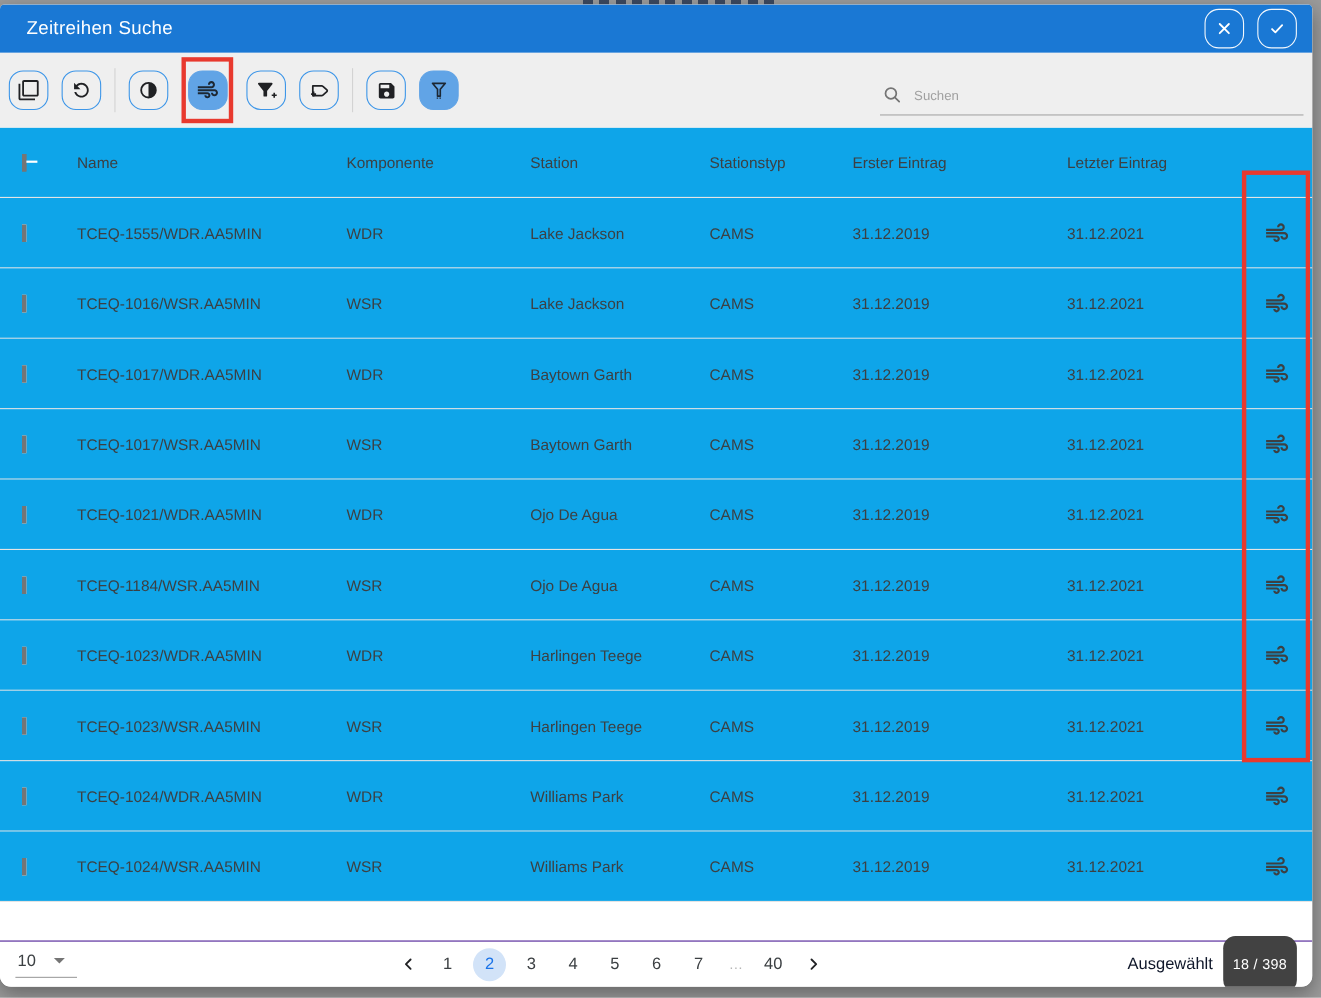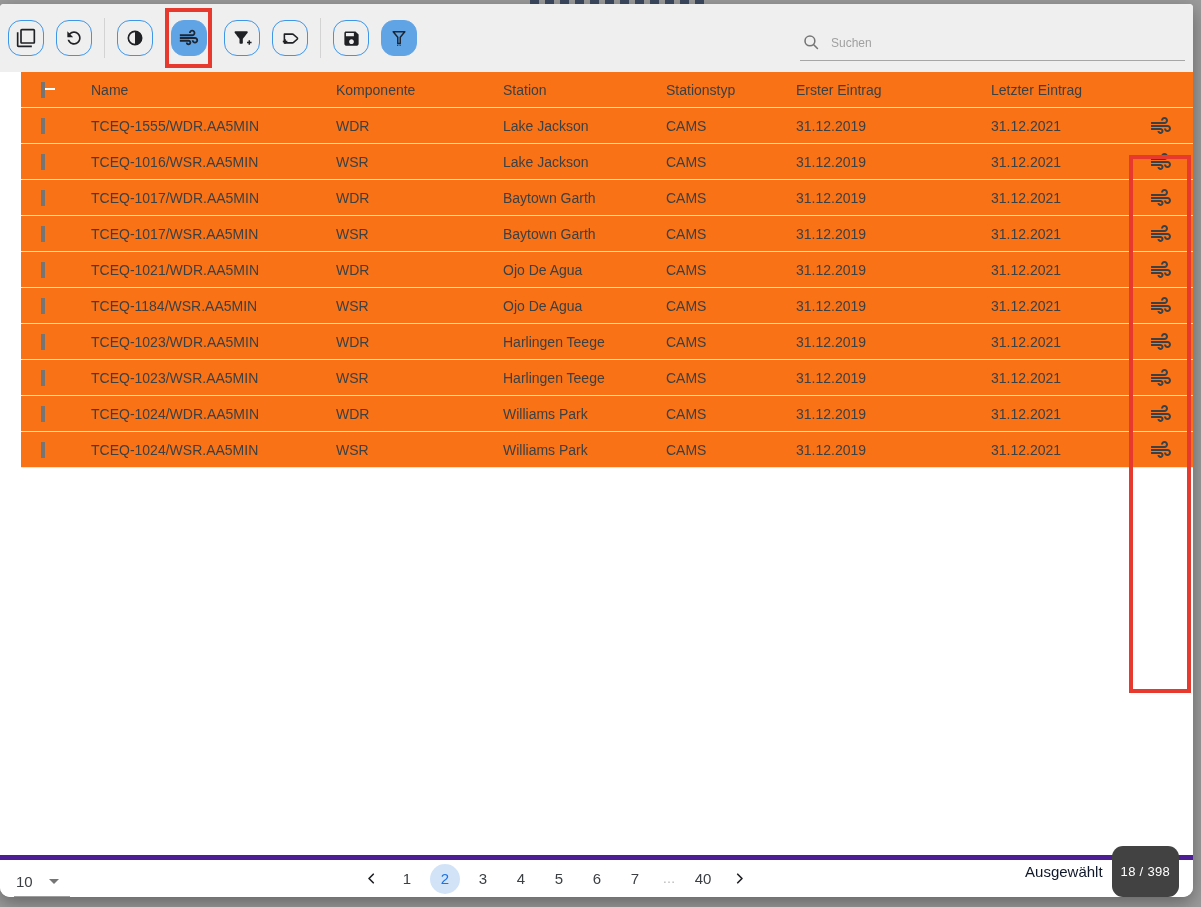--- a/index.html
+++ b/index.html
@@ -31,37 +31,37 @@
     justify-content:center; flex:0 0 auto; }
 
   .search { position:absolute; right:8px; bottom:11px; width:385px; display:flex; align-items:center;
     gap:10px; border-bottom:1px solid #a6a6a6; padding:0 2px 8px 2px; }
   .search input { border:none; outline:none; background:transparent; font-size:12px; flex:1;
     font-family:"Liberation Sans", sans-serif; color:#3c4043; }
   .search input::placeholder { color:#a0a0a0; }
 
   
   .trow { display:grid; grid-template-columns:60px 245px 167px 163px 130px 195px 1fr 65px;
-    align-items:center; height:36px; border-bottom:1px solid #e4e4e4; background:#f97316;margin-left:21px; }
+    align-items:center; height:64px; border-bottom:1px solid #e4e4e4; background:#0ea5e9; }
   .trow > div { padding-left:10px; font-size:14px; color:#3c4043; white-space:nowrap; overflow:hidden; }
   .thead { font-weight:500; }
   .cell-cb { padding-left:20px !important; }
   .cb { width:18px; height:18px; border:2px solid #757575; border-radius:2px; background:#fff; cursor:pointer; }
   .cb.indet { background:#757575; border-color:#757575; position:relative; }
   .cb.indet::after { content:""; position:absolute; left:2px; top:6px; width:10px; height:2px; background:#fff; }
   .cell-icon { display:flex; justify-content:center; padding-left:0 !important; color:#3a3a3a; }
   .tbody { flex:0 0 auto; }
   .spacer { flex:1; background:#fff; }
 
   .red-col { position:absolute; top:151px; right:2px; width:62px; height:538px;
     border:4px solid #e8392e; pointer-events:none; }
 
   
-  .footer { height:42px; flex:0 0 42px; border-top:5px solid #4c1d95; background:#fff;
-    display:flex; align-items:flex-end; padding:0 14px; position:relative; }
+  .footer { height:42px; flex:0 0 42px; border-top:1px solid #4c1d95; background:#fff;
+    display:flex; align-items:center; padding:0 14px; position:relative; }
   .page-size { display:flex; align-items:center; gap:16px; border-bottom:1px solid #9e9e9e;
     padding:0 6px 6px 2px; min-width:56px; font-size:15px; color:#3c4043; cursor:pointer; }
   .caret { width:0; height:0; border-left:5px solid transparent; border-right:5px solid transparent;
     border-top:5px solid #757575; }
   .pagination { position:absolute; left:358px; top:0; height:100%; display:flex; align-items:center; gap:8px; }
   .page { width:30px; height:30px; border-radius:50%; display:flex; align-items:center; justify-content:center;
     font-size:15px; color:#3c4043; cursor:pointer; }
   .page.active { background:#d2e3f8; color:#1a73e8; }
   .page.ellipsis { color:#b5b5b5; cursor:default; width:22px; font-size:13px; }
   .pg-chev { width:26px; height:30px; display:flex; align-items:center; justify-content:center;
@@ -73,20 +73,37 @@
 
   svg { display:block; }
 </style>
 </head>
 <body>
 
 <div class="top-clip"></div>
 
 <div class="dialog">
 
+  <div class="dlg-header">
+    <div class="dlg-title">Zeitreihen Suche</div>
+    <button class="hbtn">
+      <span>
+        <svg width="20" height="20" viewBox="0 0 24 24">
+            <path d="M7 7l10 10M17 7L7 17" stroke="#fff" stroke-width="2" stroke-linecap="round" fill="none"></path>
+          </svg>
+      </span>
+    </button>
+    <button class="hbtn">
+      <span>
+        <svg width="20" height="20" viewBox="0 0 24 24">
+            <path d="M6.5 12.5l3.6 3.6 7.4-7.8" stroke="#fff" stroke-width="2" stroke-linecap="round" stroke-linejoin="round" fill="none"></path>
+          </svg>
+      </span>
+    </button>
+  </div>
 
   <div class="toolbar">
     <button class="tbtn">
       <span>
         <svg width="20" height="20" viewBox="0 0 24 24" fill="currentColor">
             <path d="M3 5H1v16c0 1.1.9 2 2 2h16v-2H3V5zm18-4H7c-1.1 0-2 .9-2 2v14c0 1.1.9 2 2 2h14c1.1 0 2-.9 2-2V3c0-1.1-.9-2-2-2zm0 16H7V3h14v14z"></path>
           </svg>
       </span>
     </button>
     <button class="tbtn">

